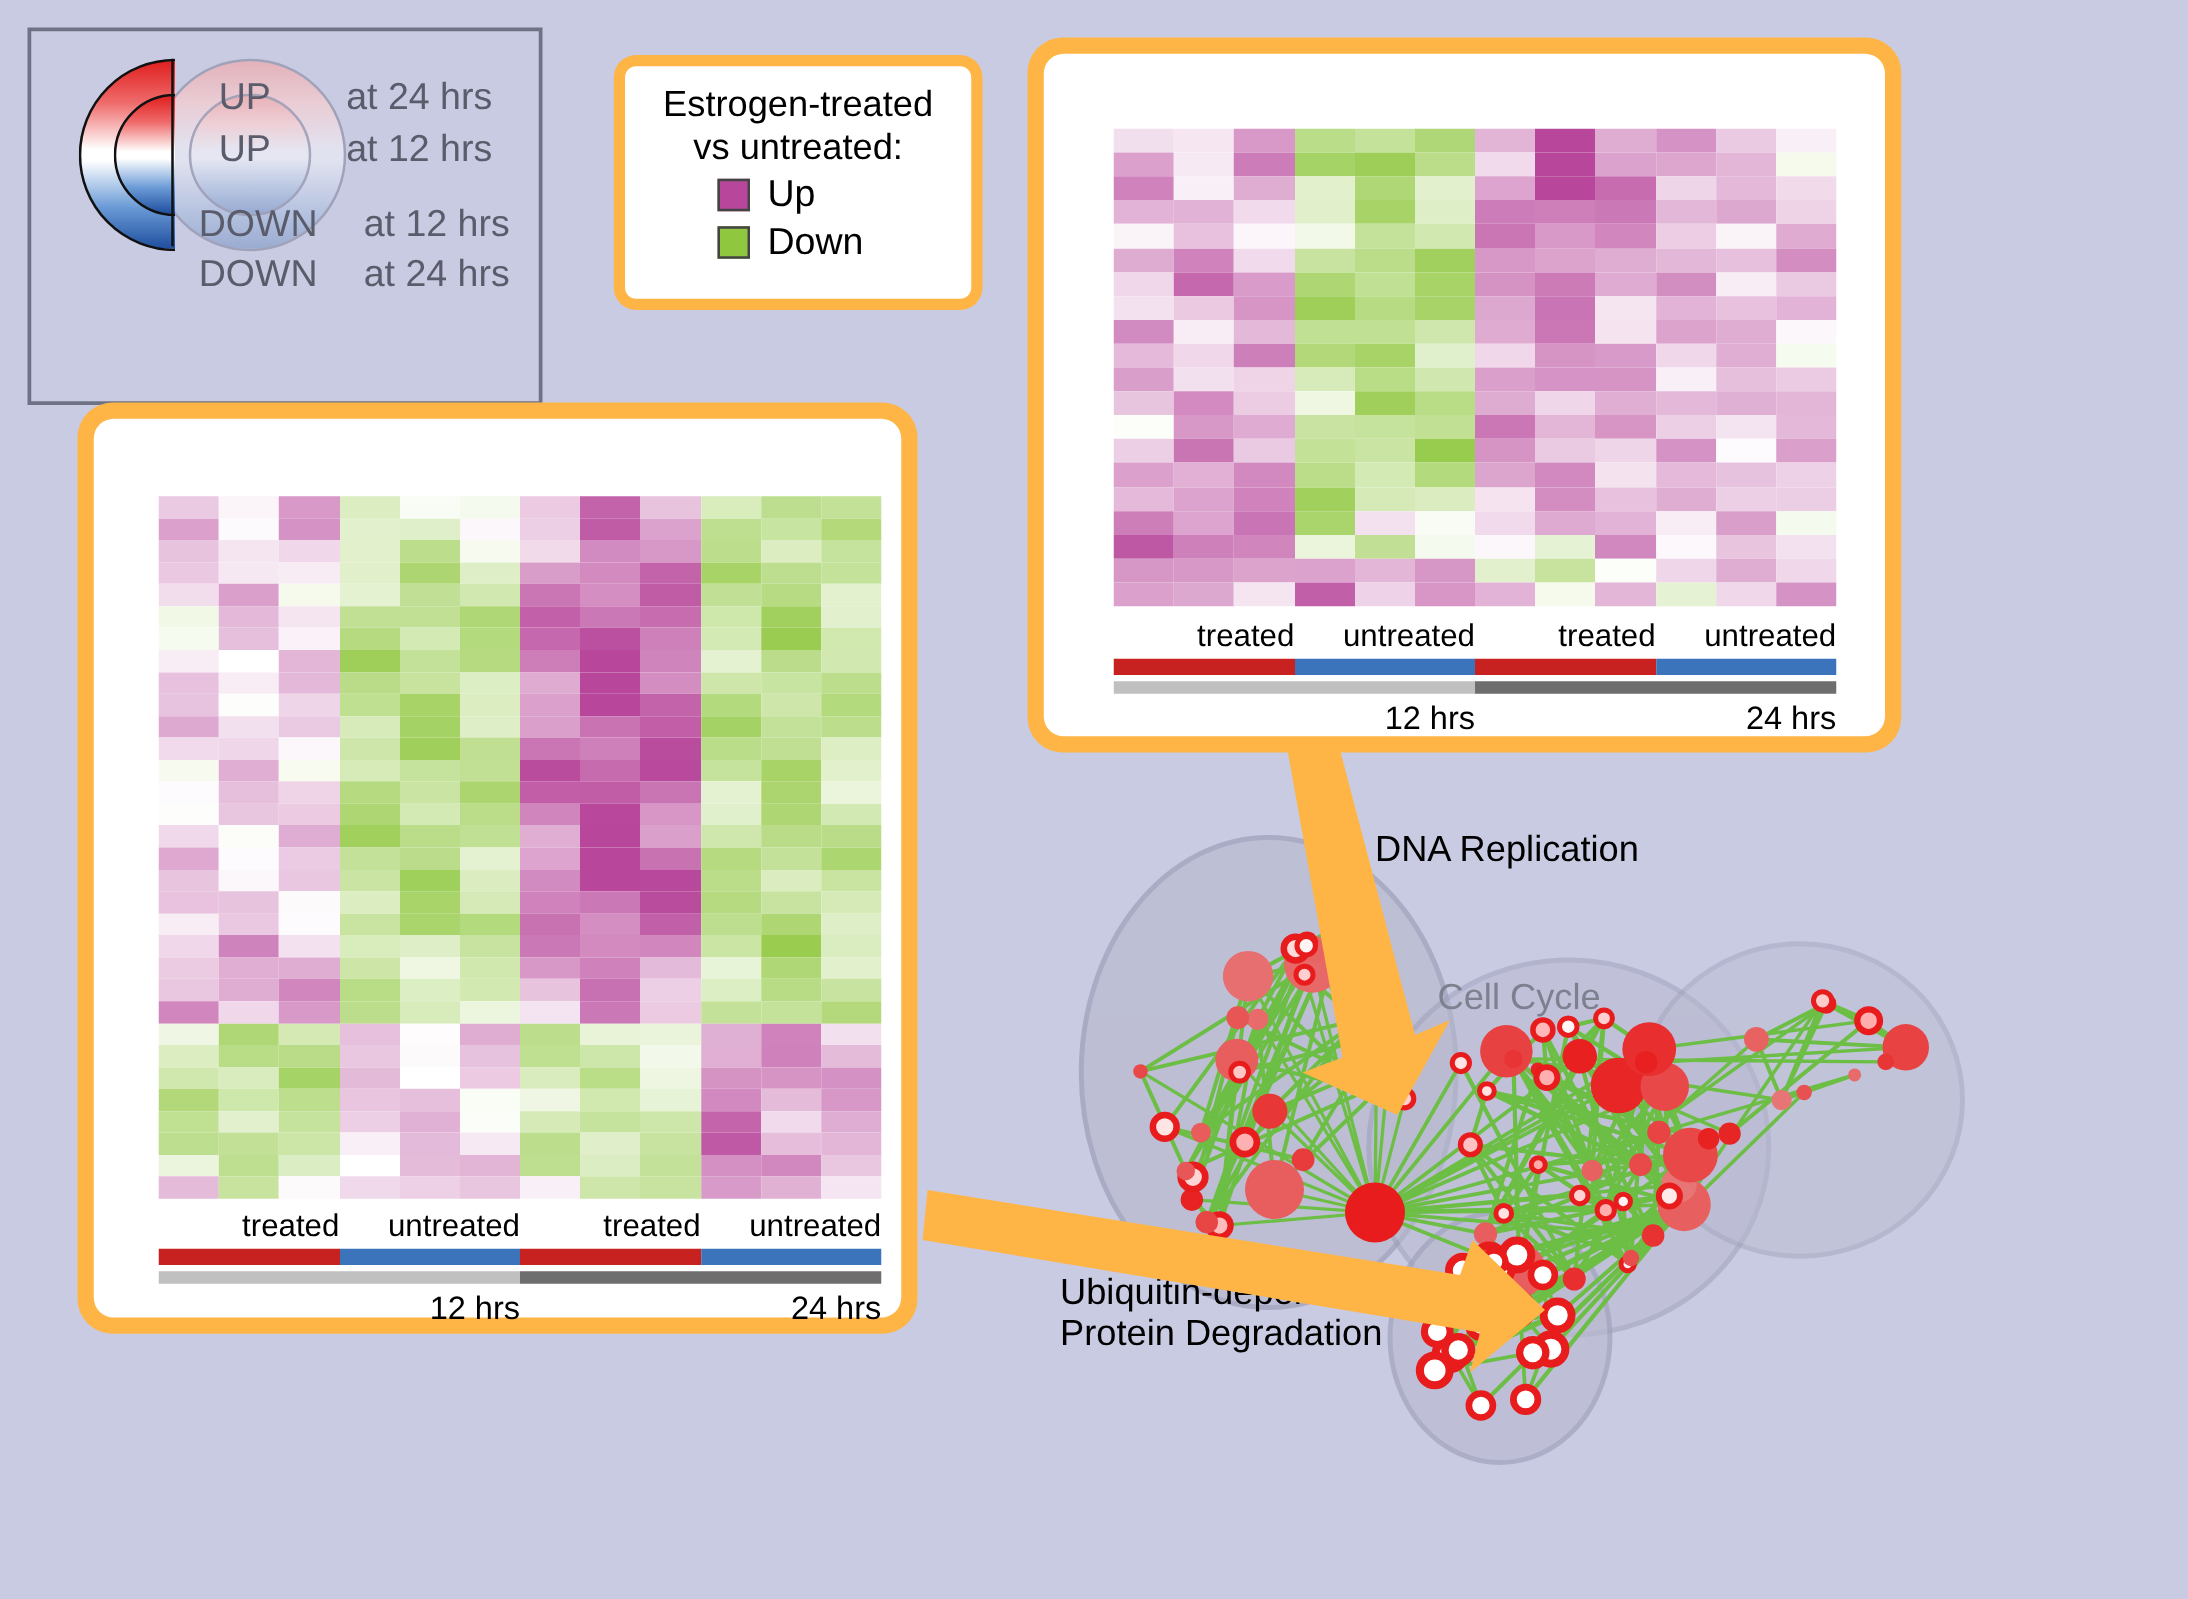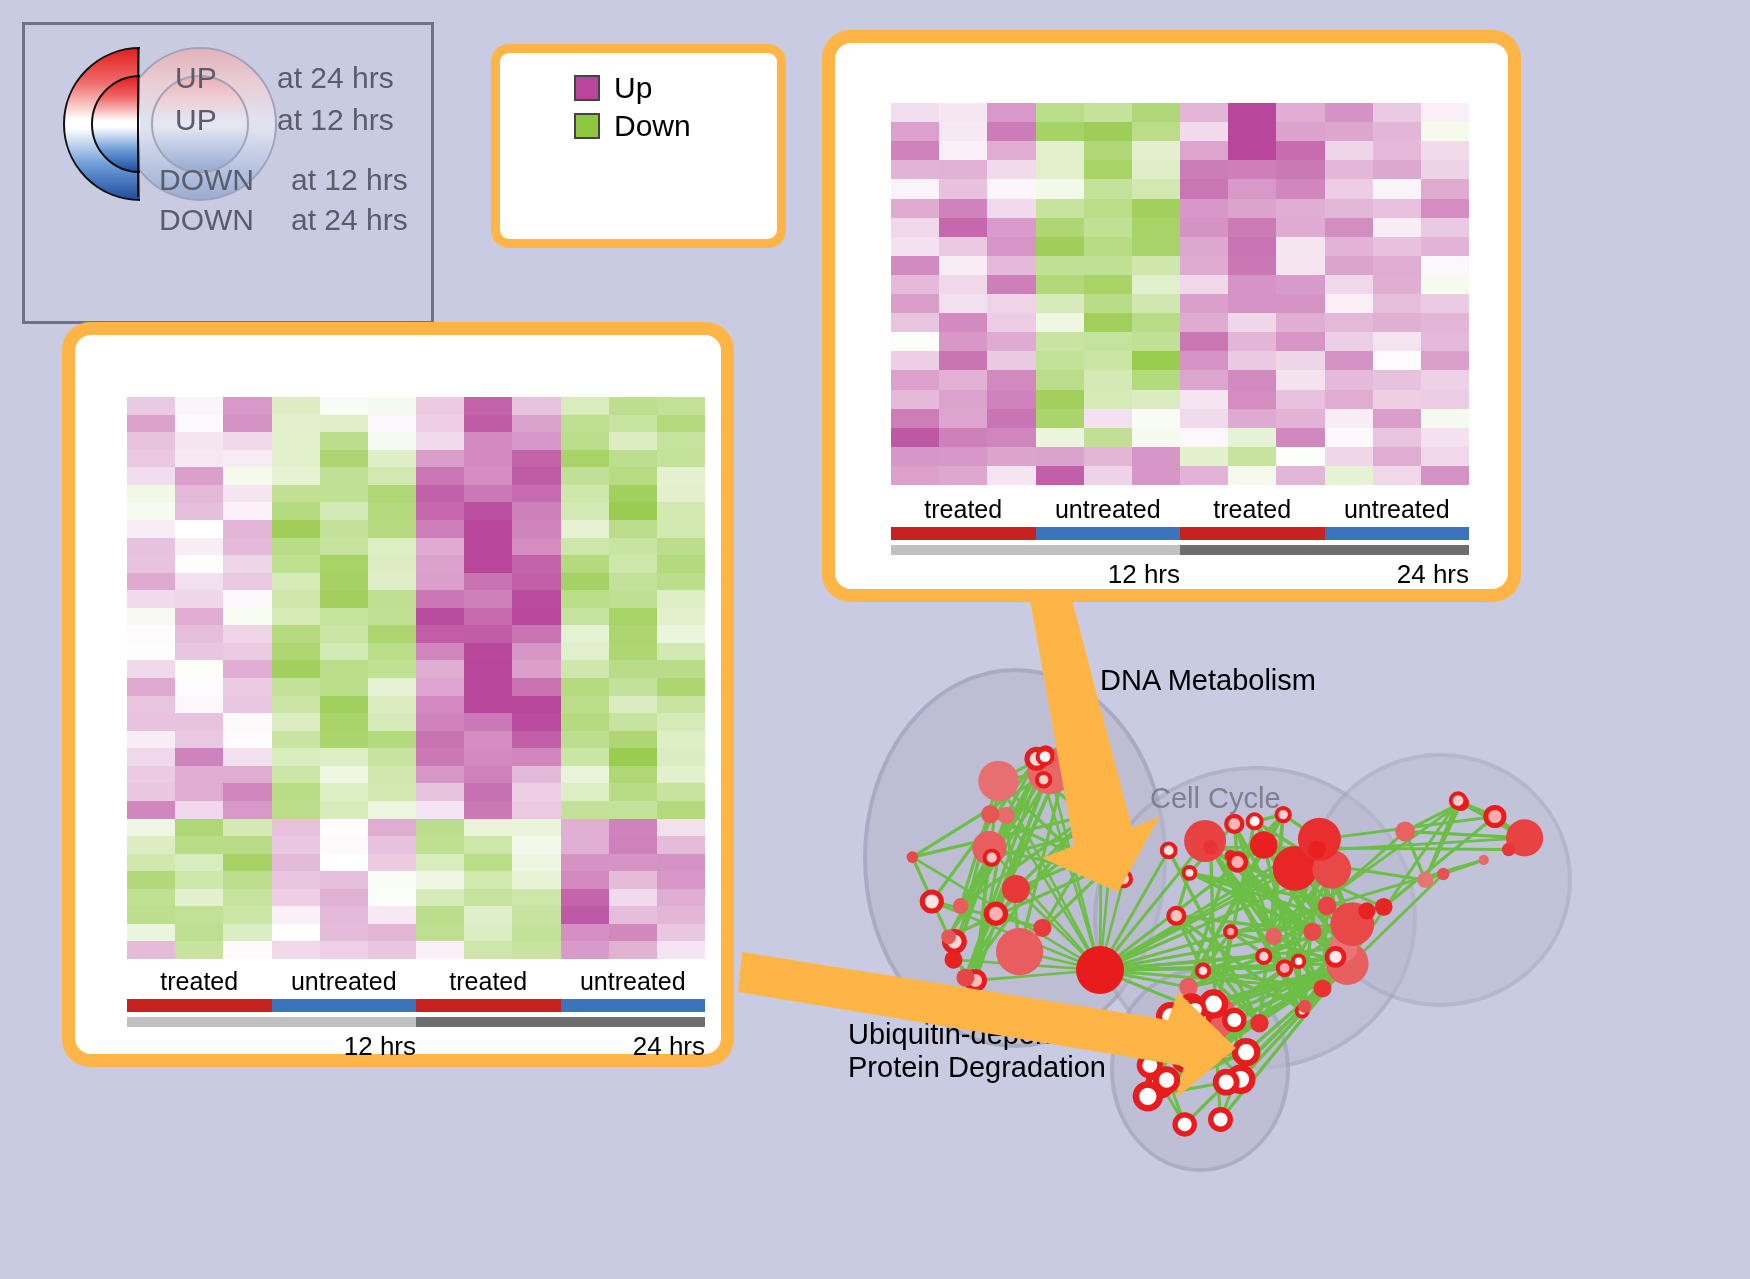--- a/index.html
+++ b/index.html
@@ -53,21 +53,21 @@
   #panel-rf{left:822px;top:30px;width:699px;height:572px;}
   #panel-apc{left:62px;top:322px;width:672px;height:745px;}
 
   .hm{position:absolute;display:grid;}
   .hm div{width:100%;height:100%;}
 
   #hm-rf{left:56px;top:60px;width:578px;height:382px;}
   #hm-apc{left:52px;top:62px;width:578px;height:562px;}
 
   .cond-labels{position:absolute;display:grid;grid-template-columns:repeat(4,1fr);
-    font-size:25px;color:#000;text-align:center;}
+    font-size:25px;color:#000;text-align:right;}
   .cond-bar{position:absolute;display:grid;grid-template-columns:repeat(4,1fr);height:13px;}
   .cond-bar i{display:block;height:100%;}
   .time-bar{position:absolute;display:grid;grid-template-columns:1fr 1fr;height:10px;}
   .time-bar i{display:block;height:100%;}
   .time-labels{position:absolute;display:grid;grid-template-columns:1fr 1fr;
     font-size:26px;color:#000;text-align:right;}
 
   
   #network{position:absolute;left:800px;top:618px;width:950px;height:661px;}
   #network svg{position:absolute;left:0;top:0;}
@@ -103,20 +103,24 @@
     <div class="key-row" style="left:134px;top:138px;">DOWN</div>
     <div class="key-time" style="left:266px;top:138px;">at 12 hrs</div>
 
     <div class="key-row" style="left:134px;top:178px;">DOWN</div>
     <div class="key-time" style="left:266px;top:178px;">at 24 hrs</div>
 
   </div>
 
   <div id="legend-box">
     <div id="legend-inner">
+      <div id="legend-title">
+        <div>Estrogen-treated</div>
+        <div>vs untreated:</div>
+      </div>
       <div class="legend-item">
         <span class="swatch" id="sw-up" style="background: rgb(184, 71, 155);"></span>
         <span class="legend-label">Up</span>
       </div>
       <div class="legend-item">
         <span class="swatch" id="sw-down" style="background: rgb(143, 199, 62);"></span>
         <span class="legend-label">Down</span>
       </div>
     </div>
   </div>
@@ -1141,21 +1145,21 @@
           <circle cx="347.8" cy="478.3" r="11.9" fill="rgb(255,255,255)" stroke="#e81c1c" stroke-width="6.5"></circle>
           <circle cx="349.8" cy="447.3" r="10.3" fill="rgb(255,255,255)" stroke="#e81c1c" stroke-width="5.6"></circle>
           <circle cx="355.2" cy="424.9" r="9.6" fill="rgb(255,255,255)" stroke="#e81c1c" stroke-width="5.3"></circle>
           <circle cx="385.2" cy="441.6" r="10.5" fill="rgb(255,255,255)" stroke="#e81c1c" stroke-width="5.8"></circle>
           <circle cx="395.2" cy="391.5" r="9.1" fill="rgb(255,255,255)" stroke="#e81c1c" stroke-width="5.0"></circle>
           <circle cx="300.0" cy="352.0" r="24.0" fill="rgb(232,28,28)"></circle>
           <circle cx="352.0" cy="412.0" r="10.0" fill="rgb(232,28,28)"></circle>
         </g>
     </svg>
 
-    <div class="net-label" id="lbl-dna">DNA Metabolism</div>
+    <div class="net-label" id="lbl-dna">DNA Replication</div>
     <div class="net-label" id="lbl-cc">Cell Cycle</div>
     <div class="net-label" id="lbl-ub">Ubiquitin-dependent
 Protein Degradation</div>
   </div>
 
   <svg id="arrow-rf" width="1750" height="1279">
     <polygon points="1030,600 1072,600 1132,828 1160,816 1118,892 1042,858 1074,846" fill="#ffb545"></polygon>
   </svg>
   <svg id="arrow-apc" width="1750" height="1279">
     <polygon points="742,952 1168,1020 1178,992 1236,1048 1176,1098 1184,1066 738,992" fill="#ffb545"></polygon>

